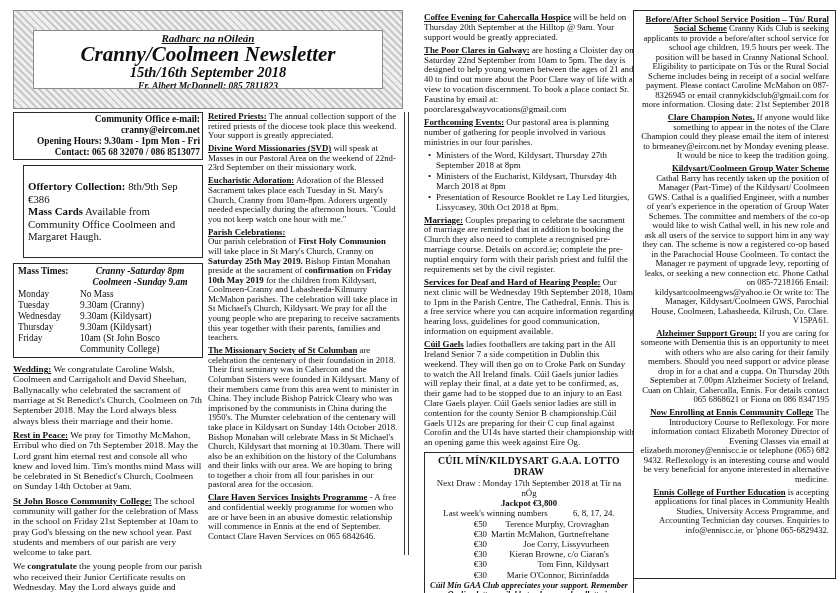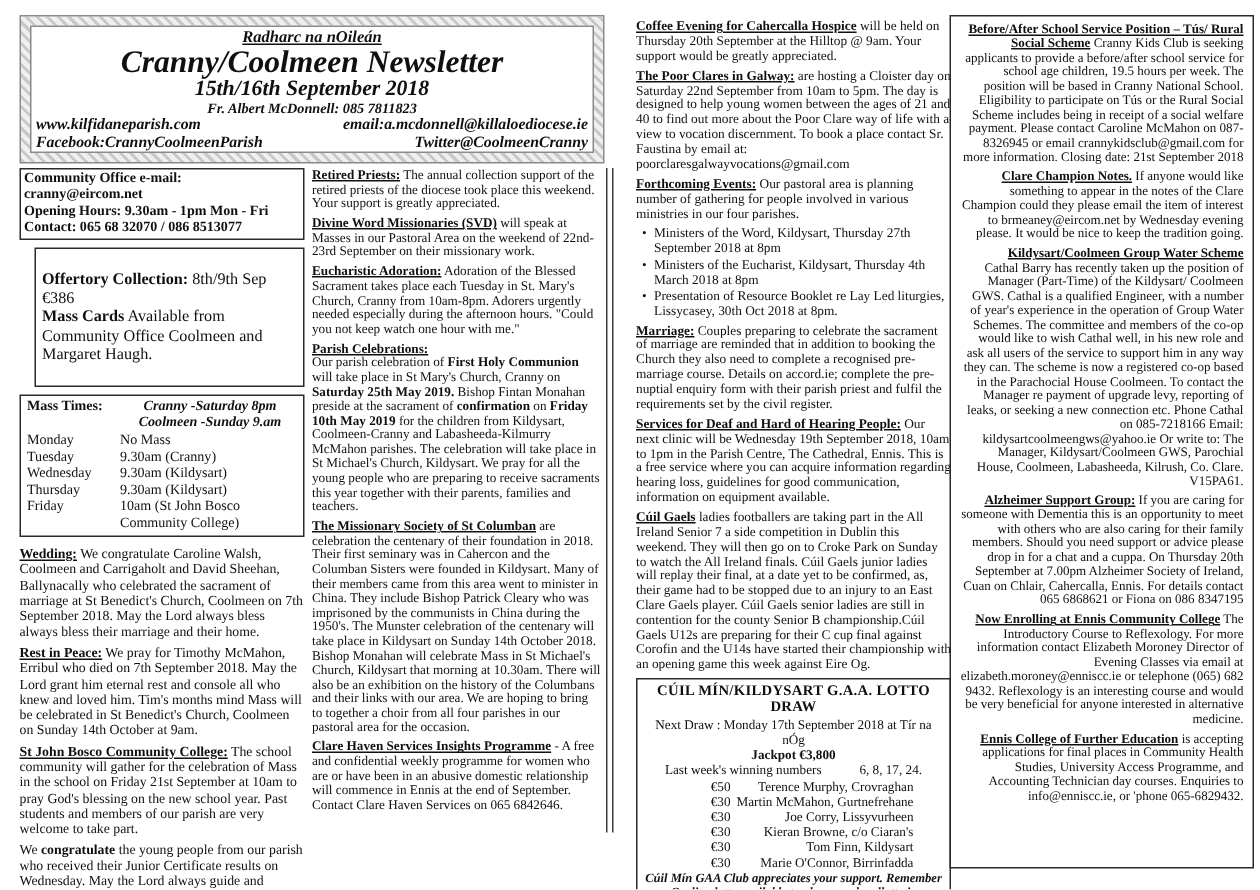--- a/index.html
+++ b/index.html
@@ -1,41 +1,41 @@
 <!DOCTYPE html>
 <html><head>
 <meta charset="utf-8">
 <style>
   html,body { margin:0; padding:0; background:#fff; }
   body { width:840px; height:593px; font-family:"Liberation Serif", serif; color:#101010; }
   .page { position:relative; width:840px; height:593px; overflow:hidden; background:#fff; }
 
   
   .header-box { position:absolute; left:13px; top:10px; width:390px; height:99px; box-sizing:border-box;
-    border:1px solid #8a8a8a; padding:6px;
+    border:1px solid #8a8a8a; padding:19px;
     background:repeating-linear-gradient(45deg,#c9c9c9 0 2px,#efefef 2px 5px); }
   .header-content { width:100%; height:100%; box-sizing:border-box; background:#fff; border:1px solid #8a8a8a;
     text-align:center; font-weight:bold; font-style:italic; overflow:hidden; }
   .tagline { font-size:11px; text-decoration:underline; margin-top:1px; }
   .title { font-size:21px; line-height:1.02; }
   .hdate { font-size:14.5px; line-height:1.05; }
   .priest { font-size:9.5px; line-height:1.1; }
   .hrow { display:flex; justify-content:space-between; font-size:10.5px; line-height:1.12; padding:0 3px; }
   .hrow span { white-space:nowrap; }
 
   
   .para { margin:0 0 4px 0; }
   .head { font-weight:bold; text-decoration:underline; }
   .head.nound { text-decoration:none; }
   .head.block { display:block; }
   .bx { border:1px solid #2a2a2a; box-sizing:border-box; }
 
   
   .colA { position:absolute; left:13px; top:112px; width:190px; font-size:9.2px; line-height:1.12; }
-  .community { text-align:left; font-weight:bold; font-size:9.4px; line-height:1.18; padding:1px 2px; margin-bottom:5px; }
+  .community { text-align:right; font-weight:bold; font-size:9.4px; line-height:1.18; padding:1px 2px; margin-bottom:5px; }
   .offertory { font-size:10.8px; line-height:1.16; padding:14px 4px; margin-bottom:5px;margin-left:10px; }
   .masstimes { font-size:9.4px; padding:2px 4px; margin-bottom:6px; line-height:1.18; }
   .mt-head { display:flex; margin-bottom:1px; }
   .mt-label { font-weight:bold; width:64px; }
   .mt-sched { flex:1; text-align:center; font-weight:bold; font-style:italic; line-height:1.15; }
   .mt-row { display:flex; }
   .mt-day { width:62px; }
   .mt-time { flex:1; }
   .anniv { font-size:9.2px; padding:2px 4px; margin-top:6px; line-height:1.14; }
   .anniv-title { text-align:center; font-weight:bold; font-style:italic; margin-bottom:1px; }
@@ -213,21 +213,21 @@
           <span class="w-amt">€30</span>
           <span class="w-name">Marie O'Connor, Birrinfadda</span>
         </div>
       <div class="lotto-footer"><span>Cúil Mín GAA Club appreciates your support. Remember On-line lotto available to play </span><span class="lotto-link">www.locallotto.ie</span></div>
     </div>
   </div>
 
   <div class="colD">
     <p class="para"><span class="head">Before/After School Service Position – Tús/ Rural Social Scheme</span><span> Cranny Kids Club is seeking applicants to provide a before/after school service for school age children, 19.5 hours per week.  The position will be based in Cranny National School.  Eligibility to participate on Tús or the Rural Social Scheme includes being in receipt of a social welfare payment. Please contact Caroline McMahon on 087-8326945 or email crannykidsclub@gmail.com for more information. Closing date:  21st September 2018</span></p>
 
-    <p class="para"><span class="head">Clare Champion Notes.</span><span>  If anyone would like something to appear in the notes of the Clare Champion could they please email the item of interest to brmeaney@eircom.net by Wednesday evening please.  It would be nice to keep the tradition going.</span></p>
+    <p class="para"><span class="head">Clare Champion Notes.</span><span>  If anyone would like something to appear in the notes of the Clare Champion could they please email the item of interest to brmeaney@eircom.net by Monday evening please.  It would be nice to keep the tradition going.</span></p>
 
     <p class="para"><span class="head block">Kildysart/Coolmeen Group Water Scheme</span><span>Cathal Barry has recently taken up the position of Manager (Part-Time) of the Kildysart/ Coolmeen GWS. Cathal is a qualified Engineer, with a number of year's experience in the operation of Group Water Schemes.  The committee and members of the co-op would like to wish Cathal well, in his new role and ask all users of the service to support him in any way they can.  The scheme is now a registered co-op based in the Parachocial House Coolmeen.  To contact the Manager re payment of upgrade levy, reporting of leaks, or seeking a new connection etc. Phone Cathal on 085-7218166 Email: kildysartcoolmeengws@yahoo.ie Or write to: The Manager, Kildysart/Coolmeen GWS, Parochial House, Coolmeen, Labasheeda, Kilrush, Co. Clare. V15PA61.</span></p>
 
     <p class="para"><span class="head">Alzheimer Support Group:</span><span> If you are caring for someone with Dementia this is an opportunity to meet with others who are also caring for their family members. Should you need support or advice please drop in for a chat and a cuppa. On Thursday 20th September at 7.00pm Alzheimer Society of Ireland, Cuan on Chlair, Cahercalla, Ennis. For details contact 065 6868621 or Fiona on 086 8347195</span></p>
 
     <p class="para"><span class="head">Now Enrolling at Ennis Community College</span><span> The Introductory Course to Reflexology. For more information contact Elizabeth Moroney Director of Evening Classes via email at elizabeth.moroney@enniscc.ie or telephone (065) 682 9432. Reflexology is an interesting course and would be very beneficial for anyone interested in alternative medicine.</span></p>
 
     <p class="para"><span class="head">Ennis College of Further Education</span><span> is accepting applications for final places in Community Health Studies, University Access Programme, and Accounting Technician day courses.  Enquiries to info@enniscc.ie, or 'phone 065-6829432.</span></p>
   </div>
 

